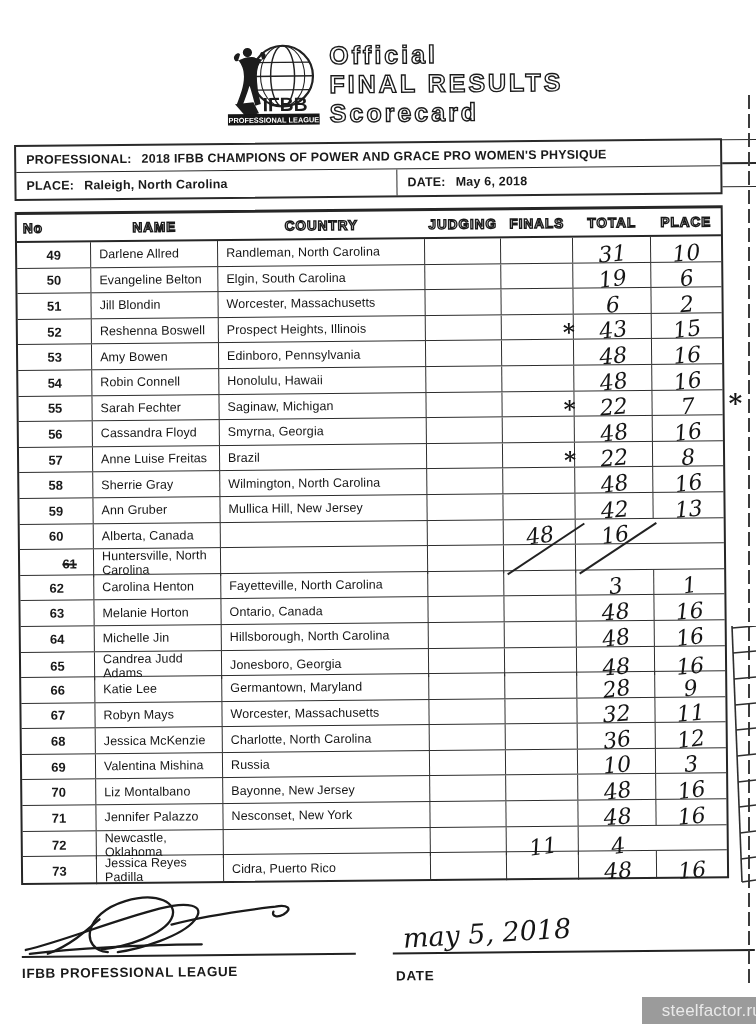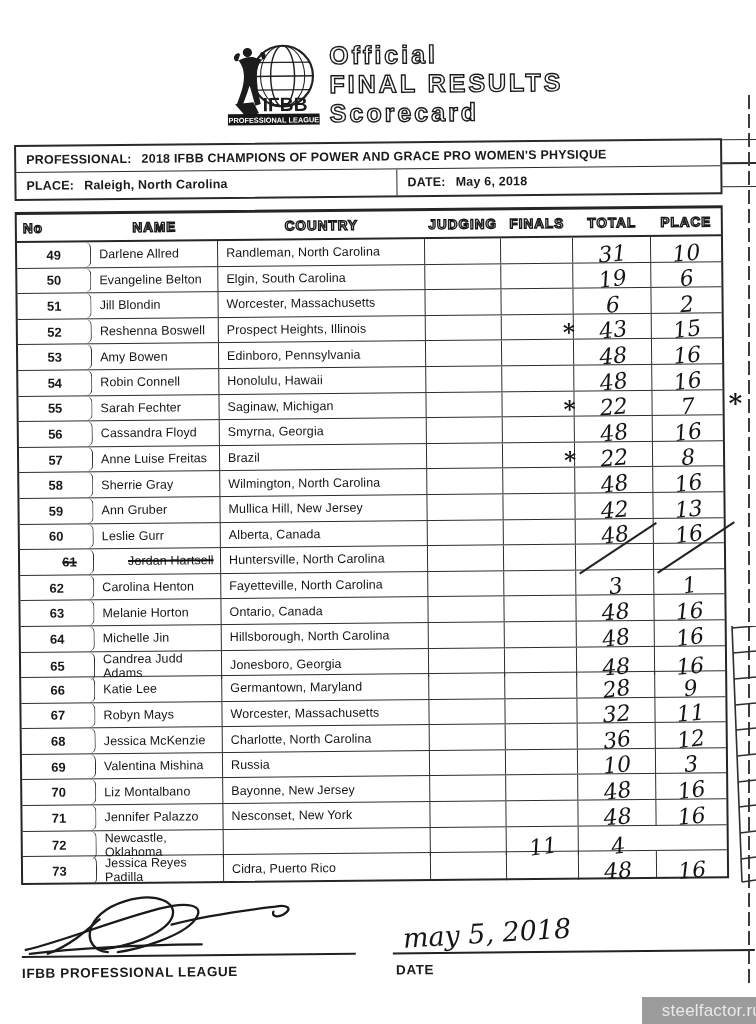--- a/index.html
+++ b/index.html
@@ -65,21 +65,21 @@
   .thead { height:28px; border-bottom:2px solid #262626; }
   .thead .hcell {
     display:flex; align-items:center; justify-content:center;
     font-size:13.5px; letter-spacing:1px;
   }
   .thead .hcell.h-no { justify-content:flex-start; padding-left:6px; }
   .trow { height:25.6px; border-bottom:1.6px solid #2e2e2e; }
   .trow:last-child { border-bottom:none; }
   .cell { border-right:1.4px solid #2e2e2e; position:relative; overflow:visible; }
   .cell:last-child { border-right:none; }
-  .c-no { display:flex; align-items:center; justify-content:center; font-weight:700; font-size:13px;border-radius:6px; }
+  .c-no { display:flex; align-items:center; justify-content:center; font-weight:700; font-size:13px; }
   .c-name, .c-country { display:flex; align-items:center; padding-left:8px; font-size:12.5px; letter-spacing:0.1px; color:#141414; }
   .c-total, .c-place { display:flex; align-items:flex-end; justify-content:center; }
 
   
   .hw {
     font-family:"DejaVu Serif", serif;
     font-style:italic;
     font-size:22px; line-height:22px;
     color:#151515;
     transform:rotate(-4deg) translateY(3px);
@@ -108,21 +108,21 @@
   .footer { position:absolute; left:0; top:896px; width:756px; height:100px; }
   .sig-area { position:absolute; left:14px; top:0; width:334px; height:62px; }
   .sig-line { position:absolute; left:14px; top:60px; width:334px; height:1.7px; background:#222; }
   .sig-label { position:absolute; left:14px; top:70px; font-size:13.5px; font-weight:600; letter-spacing:0.6px; }
   .date-line { position:absolute; left:385px; top:60px; width:362px; height:1.7px; background:#222; }
   .date-hw {
     position:absolute; left:395px; top:26px;
     font-family:"DejaVu Serif", serif; font-style:italic;
     font-size:27px; color:#151515; transform:rotate(-3deg);
   }
-  .date-label { position:absolute; left:388px; top:70px; font-size:13.5px; font-weight:600; letter-spacing:0.6px; }
+  .date-label { position:absolute; left:388px; top:76px; font-size:13.5px; font-weight:600; letter-spacing:0.6px; }
 
   
   .edge-line {
     position:absolute; left:748px; top:95px; width:2px; height:892px;
     background:repeating-linear-gradient(to bottom, #3c3c3c 0 14px, rgba(60,60,60,0) 14px 19px);
   }
   .ladder { position:absolute; left:720px; top:626px; }
 
   
   .watermark {
@@ -337,34 +337,32 @@
             <div class="cell c-finals"></div>
             <div class="cell c-total">
               <span class="hw">42</span>
             </div>
             <div class="cell c-place">
               <span class="hw">13</span>
             </div>
           </div>
           <div class="trow">
             <div class="cell c-no">60</div>
-            <div class="cell c-name">Leslie Gurr</div>
             <div class="cell c-country">Alberta, Canada</div>
             <div class="cell c-judging"></div>
             <div class="cell c-finals"></div>
             <div class="cell c-total">
               <span class="hw">48</span>
             </div>
             <div class="cell c-place">
               <span class="hw">16</span>
             </div>
           </div>
           <div class="trow struck">
             <div class="cell c-no">61</div>
-            <div class="cell c-name">Jordan Hartsell</div>
             <div class="cell c-country">Huntersville, North Carolina</div>
             <div class="cell c-judging"></div>
             <div class="cell c-finals"></div>
             <div class="cell c-total">
               <span class="slash"></span>
             </div>
             <div class="cell c-place">
               <span class="slash"></span>
             </div>
           </div>

